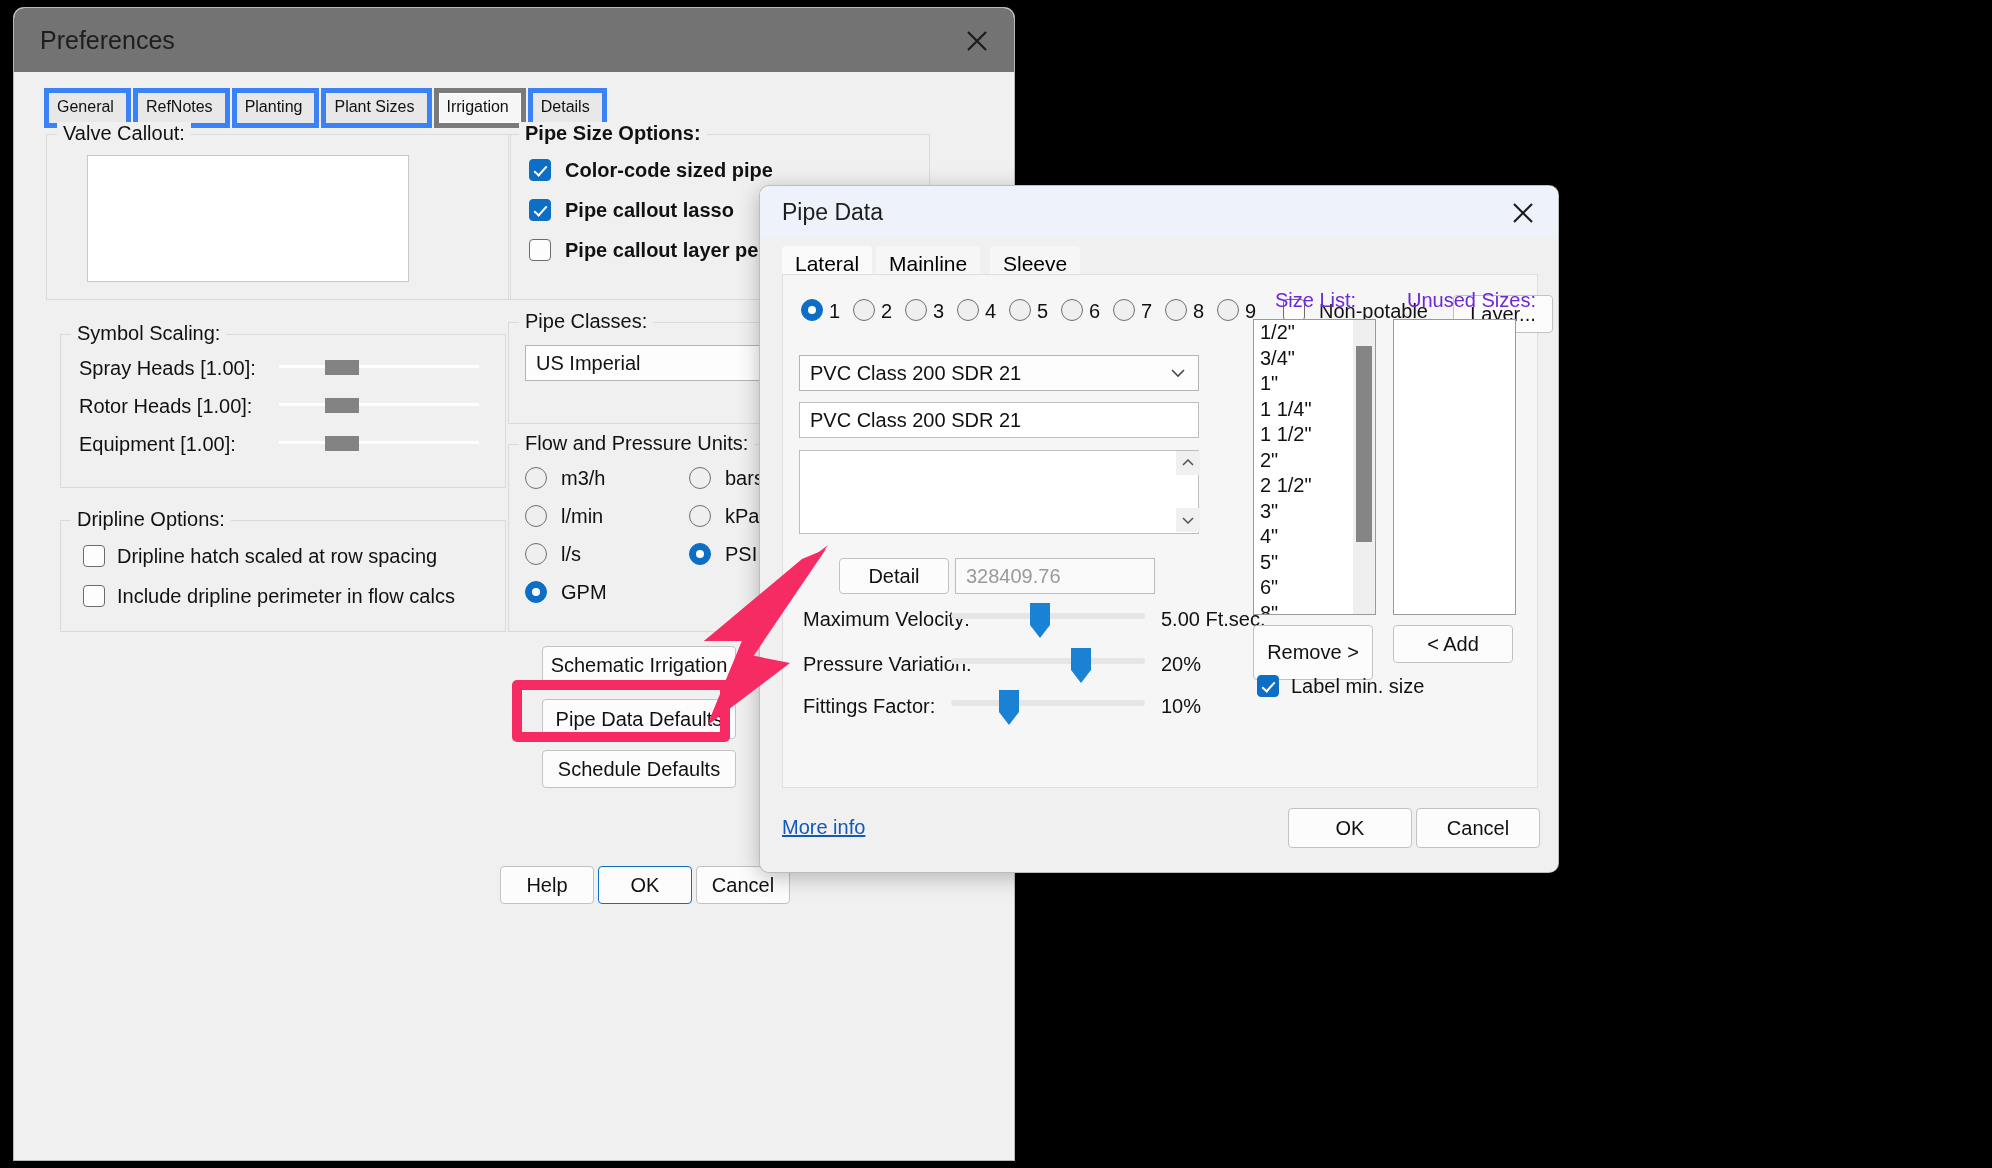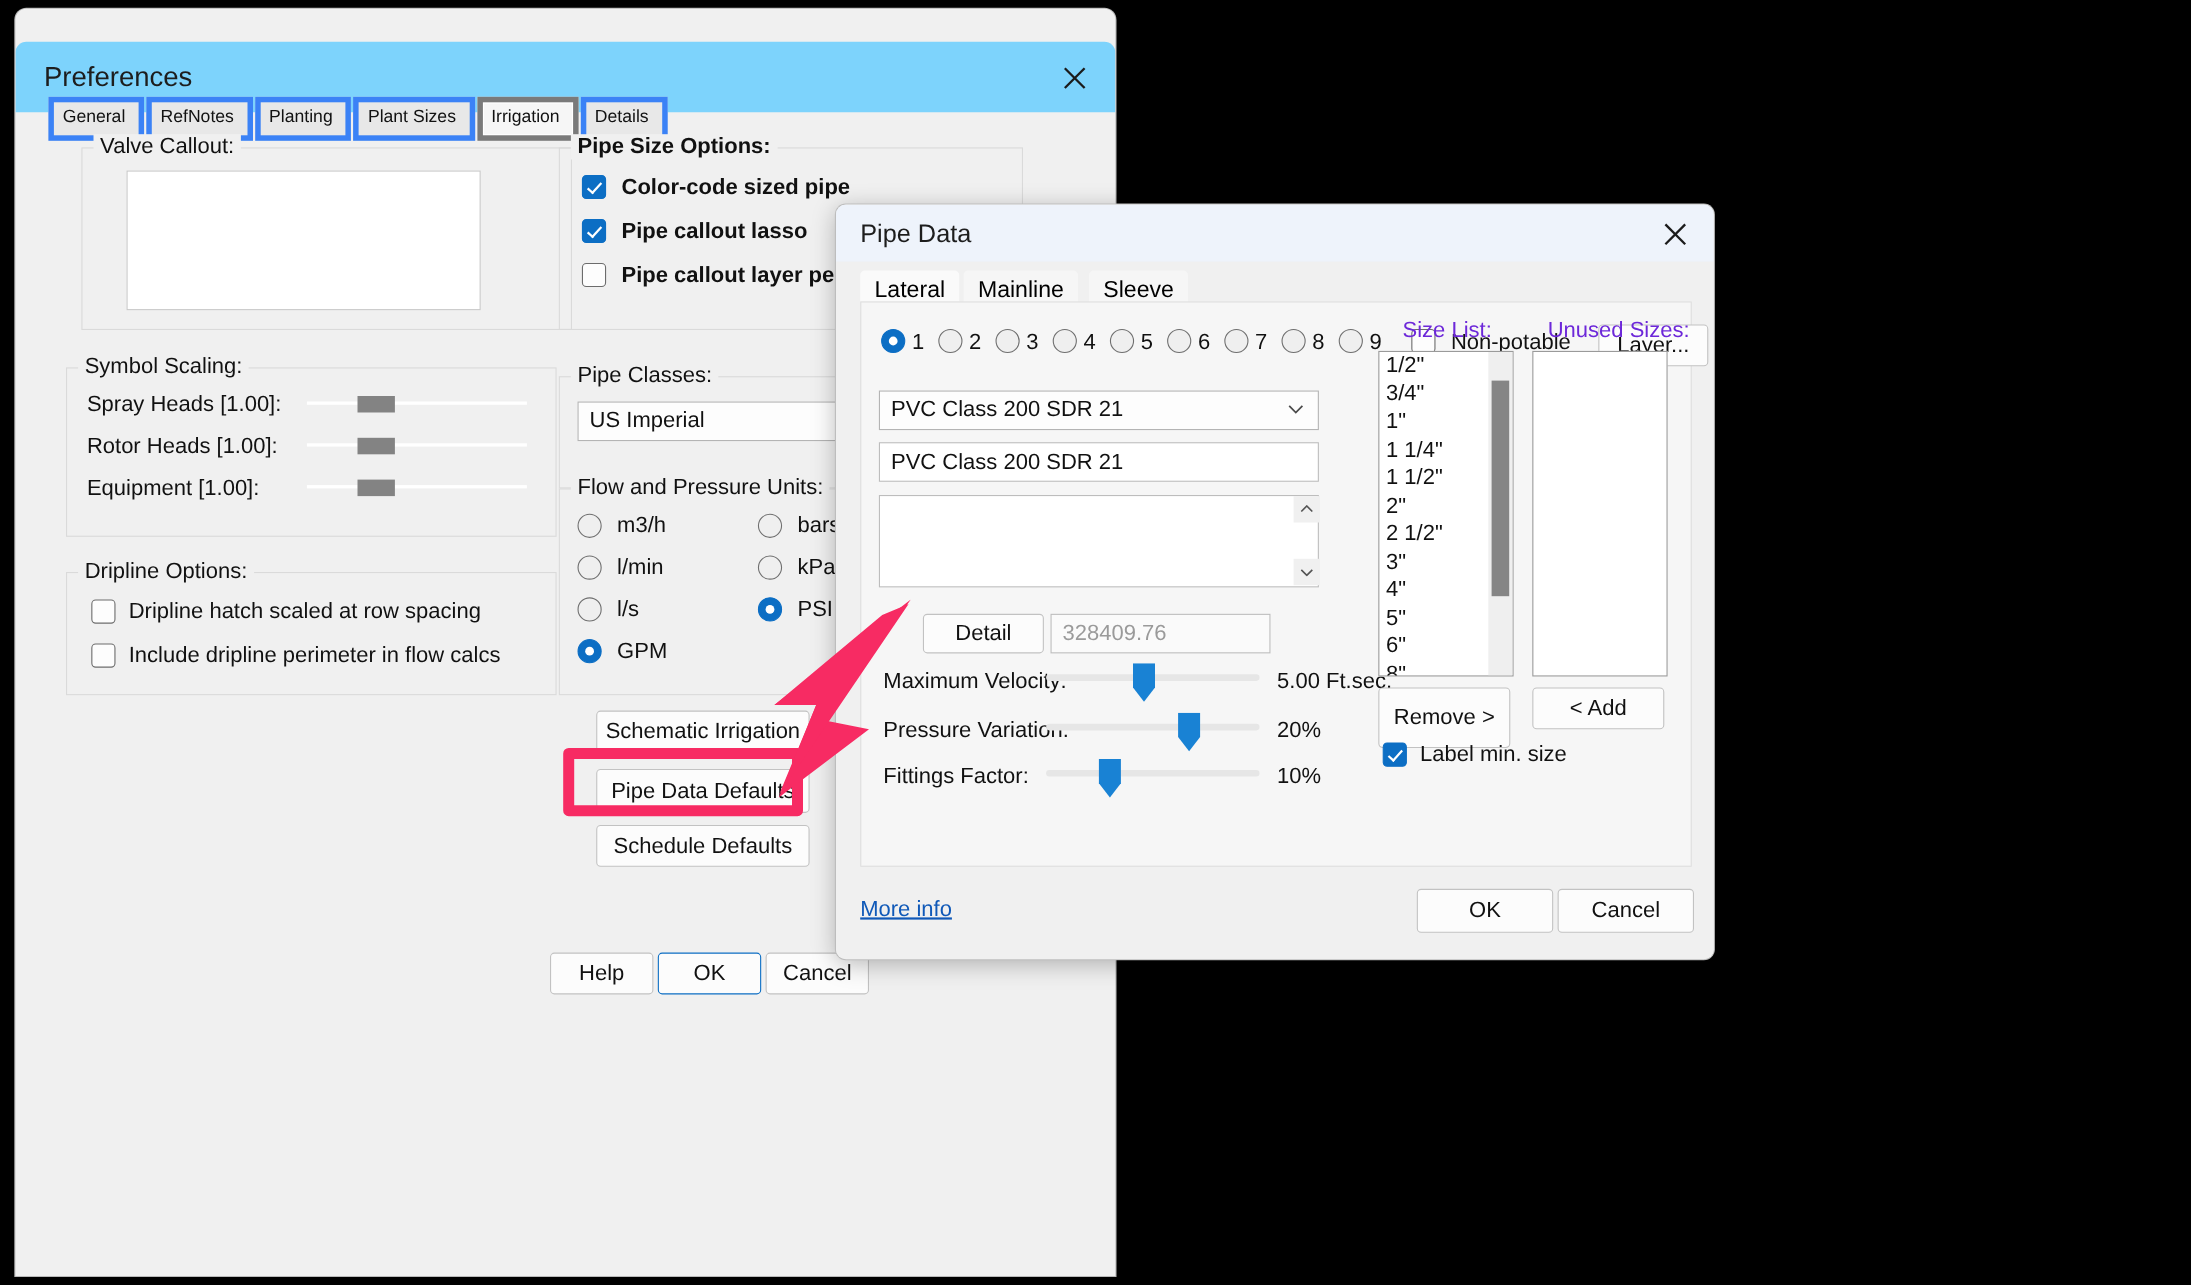--- a/index.html
+++ b/index.html
@@ -25,24 +25,23 @@
     top: 8px;
     width: 1000px;
     height: 1152px;
     background: #f0f0f0;
     border-radius: 10px 10px 0 0;
     box-shadow: 0 0 0 1px #b9b9b9;
     overflow: hidden;
   }
   #prefs-titlebar {
     height: 64px;
-    background: #7dd3fc;
+    background: #737373;
     border-radius: 10px 10px 0 0;
     position: relative;
-    margin-top: 30px;
   }
   #prefs-title {
     position: absolute;
     left: 26px;
     top: 18px;
     font-size: 25px;
     color: #1d1d1d;
   }
   .winclose {
     position: absolute;
@@ -411,21 +410,21 @@
 
     <div class="tabstrip">
       <div class="tab">General</div>
       <div class="tab">RefNotes</div>
       <div class="tab">Planting</div>
       <div class="tab">Plant Sizes</div>
       <div class="tab sel">Irrigation</div>
       <div class="tab">Details</div>
     </div>
 
-    <div class="group" style="left:60px; top:126px; width:444px; height:164px;">
+    <div class="group" style="left:32px; top:126px; width:444px; height:164px;padding-left:19px;">
       <div class="glabel">Valve Callout:</div>
       <div class="whitebox" style="left:40px; top:20px; width:320px; height:125px;"></div>
     </div>
 
     <div class="group" style="left:46px; top:326px; width:444px; height:152px;">
       <div class="glabel">Symbol Scaling:</div>
 
       <div class="rowlabel" style="left:18px; top:22px;">Spray Heads [1.00]:</div>
       <div class="gslider" style="left:218px; top:22px; width:200px; height:22px;">
         <div class="gtrack"></div>
@@ -461,21 +460,21 @@
       <div class="cbox on" style="left:20px; top:24px;"></div>
       <div class="cblabel" style="left:56px; top:24px;">Color-code sized pipe</div>
 
       <div class="cbox on" style="left:20px; top:64px;"></div>
       <div class="cblabel" style="left:56px; top:64px;">Pipe callout lasso</div>
 
       <div class="cbox" style="left:20px; top:104px;"></div>
       <div class="cblabel" style="left:56px; top:104px;">Pipe callout layer per class</div>
     </div>
 
-    <div class="group" style="left:494px; top:334px; width:420px; height:100px;">
+    <div class="group" style="left:494px; top:314px; width:420px; height:100px;">
       <div class="glabel">Pipe Classes:</div>
       <div class="combo" style="left:16px; top:22px; width:320px; height:36px;">
         <div class="ctext">US Imperial</div>
         <div class="carrow">
           <svg width="16" height="10" viewBox="0 0 16 10">
               <polyline points="2,2 8,8 14,2" fill="none" stroke="#4a4a4a" stroke-width="1.6"></polyline>
             </svg>
         </div>
       </div>
     </div>

